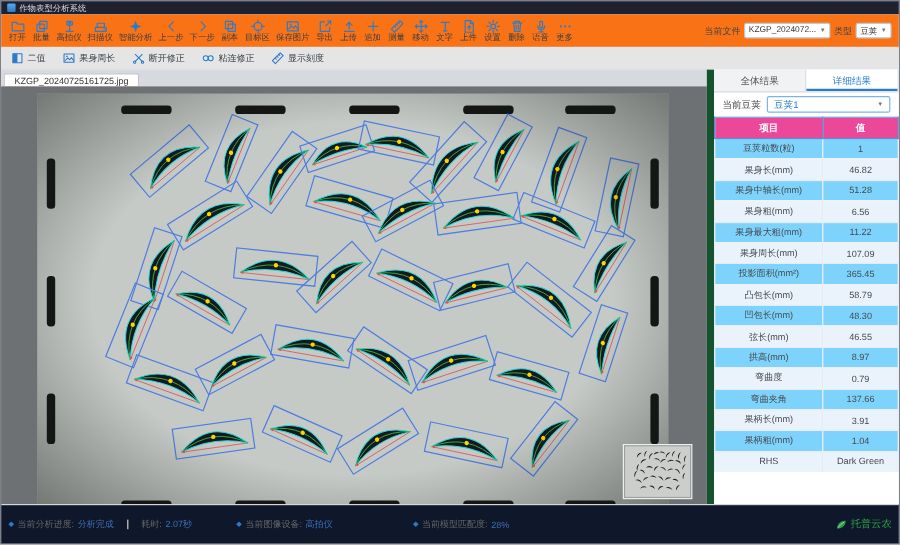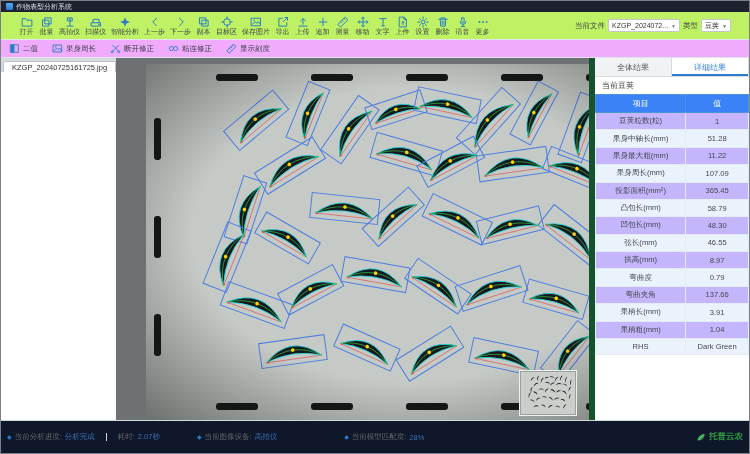--- a/index.html
+++ b/index.html
@@ -1,56 +1,56 @@
 <!DOCTYPE html>
 <html><head>
 <meta charset="utf-8">
 <style>
   *{margin:0;padding:0;box-sizing:border-box}
   html,body{width:750px;height:454px;overflow:hidden}
   body{font-family:"Liberation Sans","DejaVu Sans",sans-serif;background:#fff;color:#333}
   .window{width:750px;height:454px;display:flex;flex-direction:column;border:1px solid #7a7f88}
   .titlebar{height:11px;background:#1e2130;color:#d8dbe4;display:flex;align-items:center;gap:3px;padding:0 5px;font-size:7px;flex:0 0 auto}
   .appicon{width:7px;height:7px;border-radius:1px;background:linear-gradient(#57a9f5,#2a7cc9)}
-  .toolbar{height:28px;background:#bef264;border-bottom:1px solid #e2e5e9;display:flex;align-items:center;padding:1px 16px;flex:0 0 auto}
+  .toolbar{height:28px;background:#f97316;border-bottom:1px solid #e2e5e9;display:flex;align-items:center;padding:1px 4px;flex:0 0 auto}
   .tools{display:flex;align-items:center;gap:1px;flex:1;min-width:0;overflow:hidden}
   .tb-item{display:flex;flex-direction:column;align-items:center;justify-content:center;padding:0 2px;min-width:19px;cursor:pointer}
   .ico{display:flex;align-items:center;justify-content:center}
   .tb-item .ico svg{width:12px;height:12px}
   .tb-label{font-size:7px;color:#3a3f46;white-space:nowrap;line-height:8px}
   .file-section{margin-left:auto;display:flex;align-items:center;gap:3px;font-size:7.5px;color:#444;flex:0 0 auto;padding-right:2px}
   .select{border:1px solid #bfc8d2;background:#fff;border-radius:2px;font-size:7px;color:#333;padding:0 3px;display:flex;align-items:center;gap:3px;height:13px;cursor:pointer}
   .caret{font-size:5px;color:#777}
-  .toolbar2{height:18px;background:#f0abfc;border-bottom:1px solid #dfe2e6;display:flex;align-items:center;gap:14px;padding:0 8px;flex:0 0 auto}
+  .toolbar2{height:18px;background:#e5e5e5;border-bottom:1px solid #dfe2e6;display:flex;align-items:center;gap:14px;padding:0 8px;flex:0 0 auto}
   .tb2-item{display:flex;align-items:center;gap:3px;font-size:7.5px;color:#3a3f46;cursor:pointer}
   .tb2-item .ico svg{width:11px;height:11px}
   .main{flex:1;display:flex;min-height:0}
-  .left{flex:0 0 588px;display:flex;flex-direction:row;min-width:0}
+  .left{flex:0 0 588px;display:flex;flex-direction:column;min-width:0}
   .tabbar{height:14px;background:#d6d9dd;display:flex;align-items:flex-end;padding-left:2px;flex:0 0 auto}
   .doc-tab{background:#fff;border:1px solid #c0c4c9;border-bottom:none;font-size:7.5px;color:#333;padding:1px 8px 0 8px;border-radius:2px 2px 0 0;white-space:nowrap;cursor:pointer}
   .canvas{flex:1;position:relative;background:#6e7173;overflow:hidden}
   .thumb{position:absolute;right:13px;bottom:5px;width:56px;height:44px;background:#cbcecb;border:1px solid #99a0a0;box-shadow:0 0 0 1px #eef0ee;padding:0;cursor:pointer}
   .right{flex:1;min-width:0;border-left:6px solid #14532d;background:#fff;display:flex;flex-direction:column}
   .panel-tabs{display:flex;height:19px;background:#f0f2f4;border-bottom:1px solid #d8dbe0;flex:0 0 auto}
   .panel-tab{flex:1;display:flex;align-items:center;justify-content:center;font-size:8px;color:#555;cursor:pointer;border-right:1px solid #d8dbe0}
   .panel-tab.active{background:#fff;color:#2a7cc9;box-shadow:inset 0 -2px 0 #2a7cc9}
   .pod-row{display:flex;align-items:center;gap:5px;padding:3px 7px;font-size:8px;color:#444;flex:0 0 auto}
   .pod-select{flex:1;border:1px solid #7fb3e8;color:#2a7cc9;font-size:8px;padding:1px 5px;border-radius:2px;display:flex;align-items:center;justify-content:space-between;cursor:pointer;height:14px}
   .table-wrap{flex:1;overflow:hidden}
   table{width:100%;border-collapse:collapse;table-layout:fixed}
-  th{background:#3b82f6;color:#fff;font-weight:normal;font-size:8px;padding:3px 2px;border:1px solid #4e94d8}
+  th{background:#ec4899;color:#fff;font-weight:bold;font-size:8px;padding:3px 2px;border:1px solid #4e94d8}
   th.c1{width:59%}
-  td{font-size:7.6px;color:#45494e;text-align:center;padding:3.2px 2px;border:1px solid #e3ebf3;white-space:nowrap;overflow:hidden;text-overflow:ellipsis;background:#c4b5fd}
+  td{font-size:7.6px;color:#45494e;text-align:center;padding:3.2px 2px;border:1px solid #e3ebf3;white-space:nowrap;overflow:hidden;text-overflow:ellipsis;background:#7dd3fc}
   tr:nth-child(even) td{background:#eaf3fb}
   .statusbar{height:14px;background:#0f172a;border-top:1px solid #d5d8db;display:flex;align-items:center;font-size:7.5px;color:#666;padding:16px 6px;gap:3px;flex:0 0 auto}
   .sb-ico{color:#2a7cc9;font-size:6px;line-height:6px}
   .sb-val{color:#3c70b4}
   .sb-sep{width:1px;height:8px;background:#d0d3d6;margin:0 8px}
   .g1{margin-left:34px}.g2{margin-left:64px}
-  .brand{margin-left:auto;display:flex;align-items:center;gap:3px;color:#2e9e46;font-weight:bold;font-size:8.5px}
+  .brand{margin-left:auto;display:flex;align-items:center;gap:3px;color:#2e9e46;font-weight:normal;font-size:8.5px}
   .brand svg{width:10px;height:10px}
 </style>
 </head>
 <body>
 
 <div class="window">
 
   <div class="titlebar">
     <span class="appicon"></span>
     <span>作物表型分析系统</span>
@@ -773,37 +773,49 @@
       </div>
     </div>
 
     <div class="right">
       <div class="panel-tabs">
         <div class="panel-tab">全体结果</div>
         <div class="panel-tab active">详细结果</div>
       </div>
       <div class="pod-row">
         <span>当前豆荚</span>
+        <div class="pod-select">
+          <span>豆荚1</span>
+          <span class="caret">▼</span>
+        </div>
       </div>
       <div class="table-wrap">
         <table>
           <thead>
             <tr>
               <th class="c1">项目</th>
               <th>值</th>
             </tr>
           </thead>
           <tbody>
               <tr>
                 <td class="item-cell">豆荚粒数(粒)</td>
                 <td class="value-cell">1</td>
               </tr>
               <tr>
+                <td class="item-cell">果身长(mm)</td>
+                <td class="value-cell">46.82</td>
+              </tr>
+              <tr>
                 <td class="item-cell">果身中轴长(mm)</td>
                 <td class="value-cell">51.28</td>
+              </tr>
+              <tr>
+                <td class="item-cell">果身粗(mm)</td>
+                <td class="value-cell">6.56</td>
               </tr>
               <tr>
                 <td class="item-cell">果身最大粗(mm)</td>
                 <td class="value-cell">11.22</td>
               </tr>
               <tr>
                 <td class="item-cell">果身周长(mm)</td>
                 <td class="value-cell">107.09</td>
               </tr>
               <tr>

